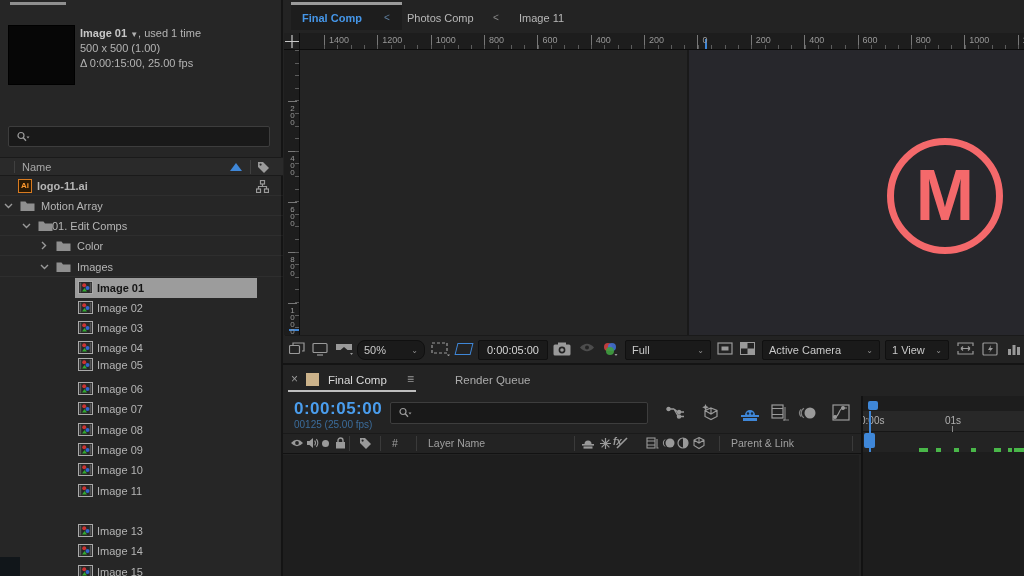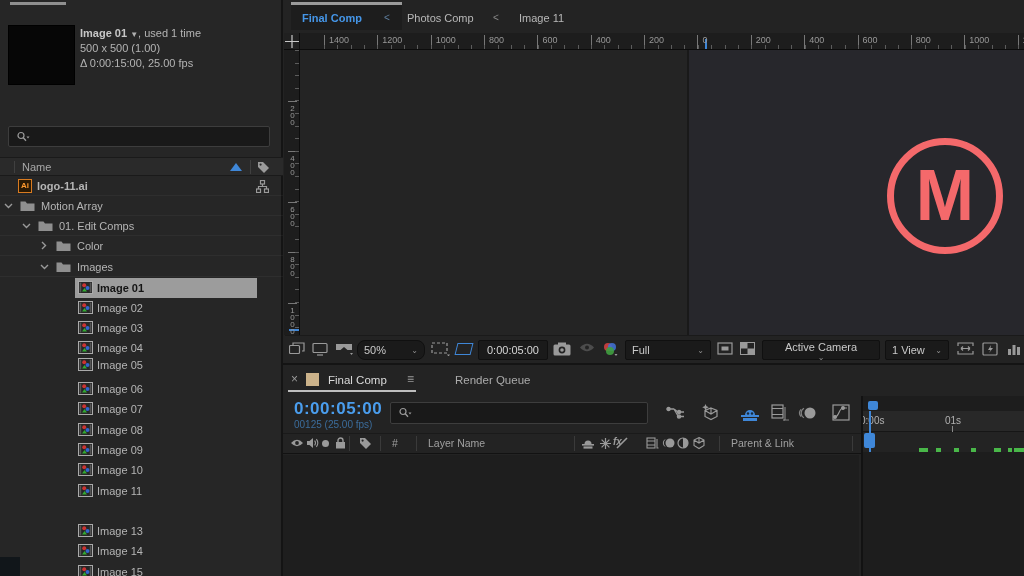--- a/index.html
+++ b/index.html
@@ -140,21 +140,21 @@
       <span class="chev icon" style="left:22px;top:7px;">
           <svg width="9" height="6" viewBox="0 0 9 6">
             <path d="M1 1 L4.5 4.5 L8 1" fill="none" stroke="#9a9a9a" stroke-width="1.4"></path>
           </svg>
         </span>
       <span class="folder-icon icon" style="left:38px;">
           <svg width="15" height="12" viewBox="0 0 15 12">
             <path d="M0.5 1.5 h5 l1.5 2 h7.5 v7.5 h-14z" fill="#8f8f8f"></path>
           </svg>
         </span>
-      <span class="row-label" style="left:59px;">01. Edit Comps</span>
+      <span class="row-label" style="left:52px;">01. Edit Comps</span>
     </div>
 
     <div class="tree-row" style="top:257px;">
       <span class="chev icon" style="left:40px;top:7px;">
           <svg width="9" height="6" viewBox="0 0 9 6">
             <path d="M1 1 L4.5 4.5 L8 1" fill="none" stroke="#9a9a9a" stroke-width="1.4"></path>
           </svg>
         </span>
       <span class="folder-icon icon" style="left:56px;">
           <svg width="15" height="12" viewBox="0 0 15 12">
@@ -493,21 +493,21 @@
           <rect x="4.5" y="4.5" width="7" height="4" fill="#9a9a9a" stroke="none"></rect>
         </svg>
       </span>
     <span class="tb-icon icon" style="left:455px;">
       <svg width="15" height="13" viewBox="0 0 15 13">
           <rect x="0.5" y="0.5" width="14" height="12" fill="none" stroke="#9a9a9a"></rect>
           <rect x="1" y="1" width="6.5" height="5.5" fill="#9a9a9a"></rect>
           <rect x="7.5" y="6.5" width="6.5" height="5.5" fill="#9a9a9a"></rect>
         </svg>
       </span>
-    <div class="tb-field" style="left:477px;width:118px;flex-direction:column;">
+    <div class="tb-field" style="left:477px;width:118px;">
       <span>Active Camera</span>
       <span class="dd-chev">⌄</span>
     </div>
     <div class="tb-field" style="left:600px;width:64px;">
       <span>1 View</span>
       <span class="dd-chev">⌄</span>
     </div>
     <span class="tb-icon icon" style="left:672px;">
       <svg width="17" height="13" viewBox="0 0 17 13" fill="none" stroke="#9a9a9a" stroke-width="1.2">
           <path d="M1 4 v-3 h15 v3 M1 9 v3 h15 v-3"></path>

